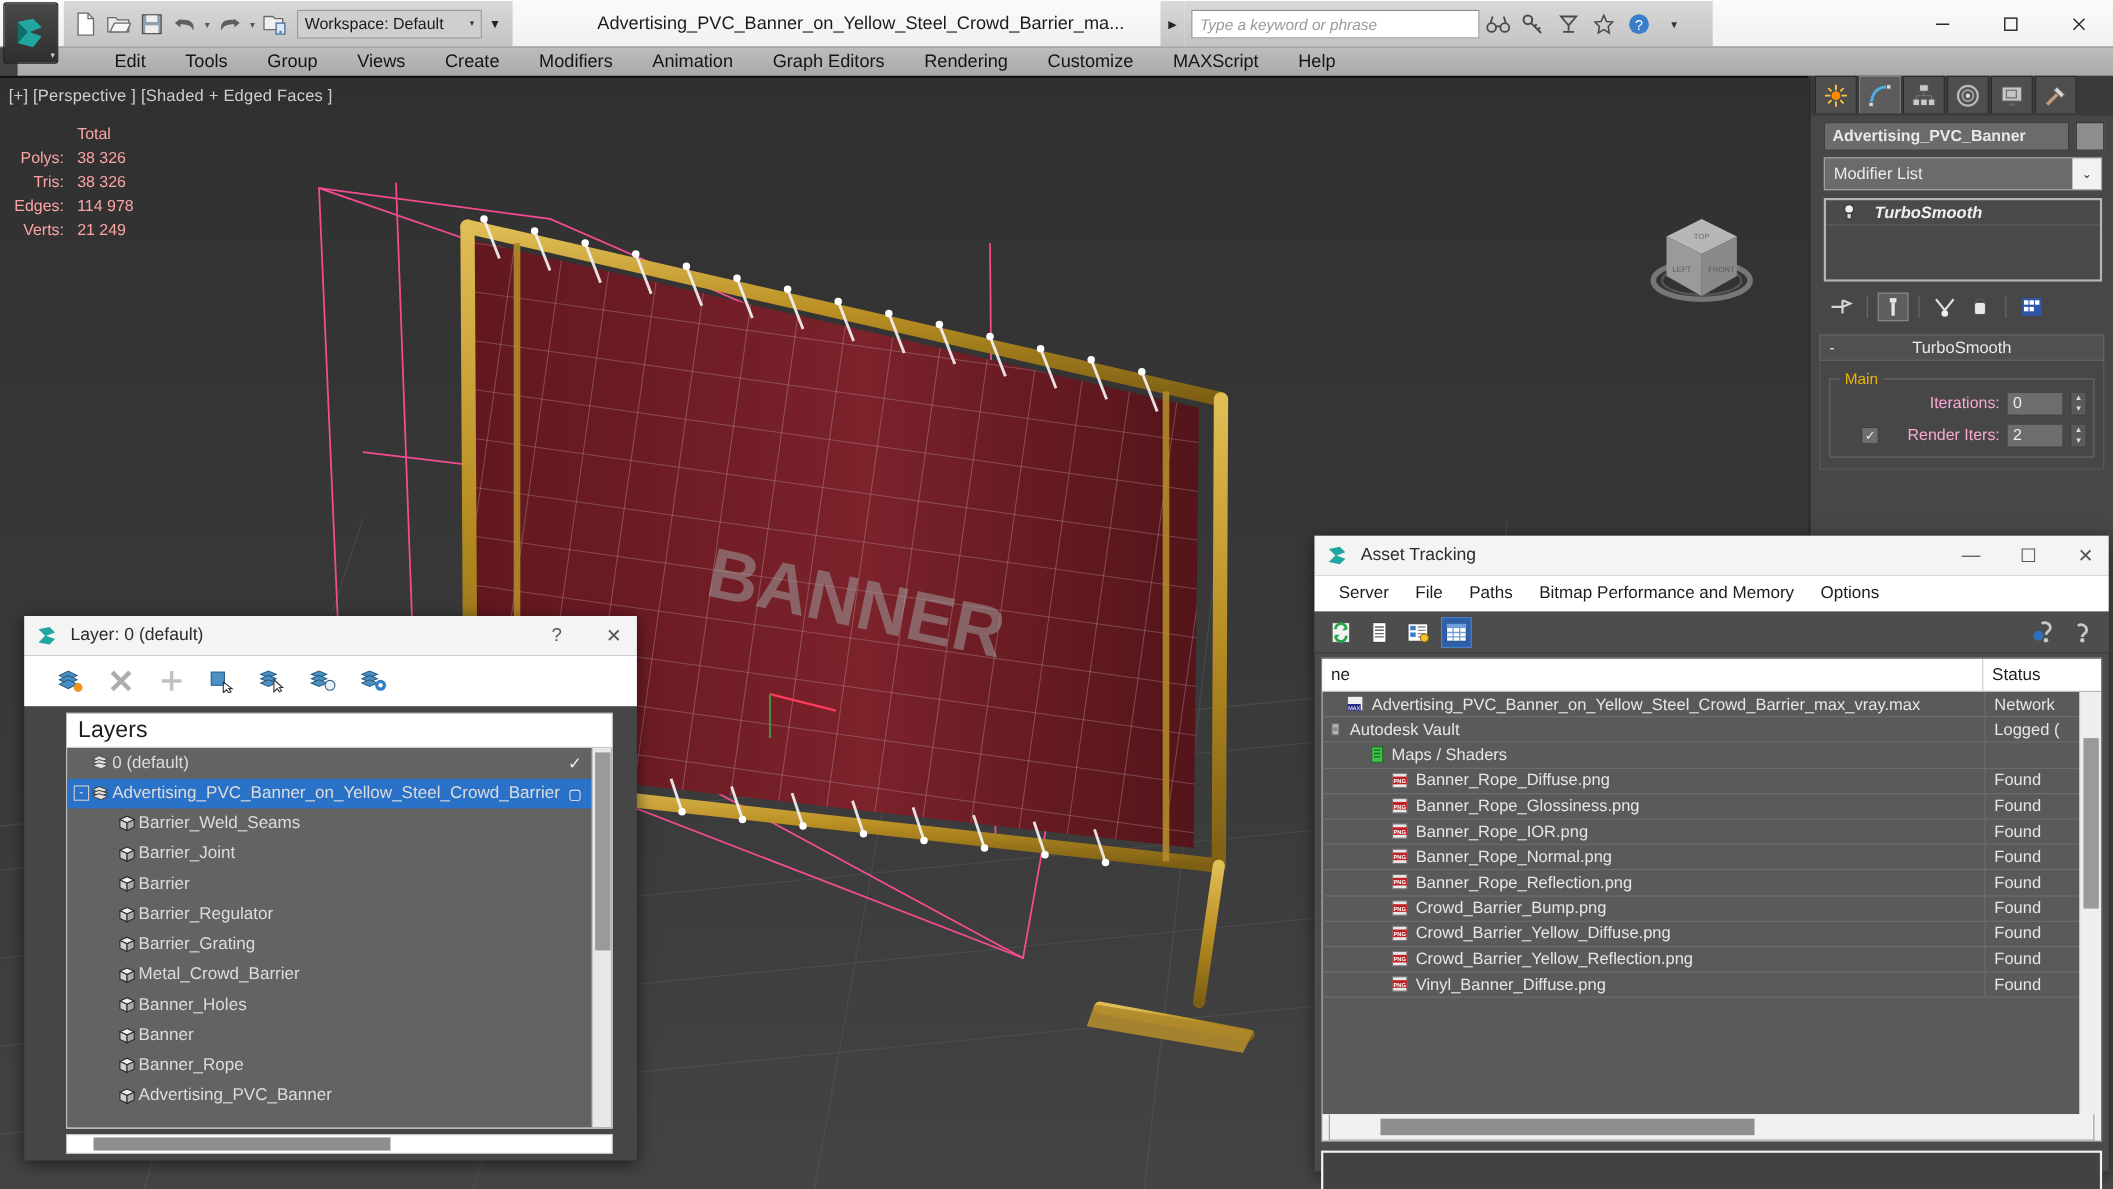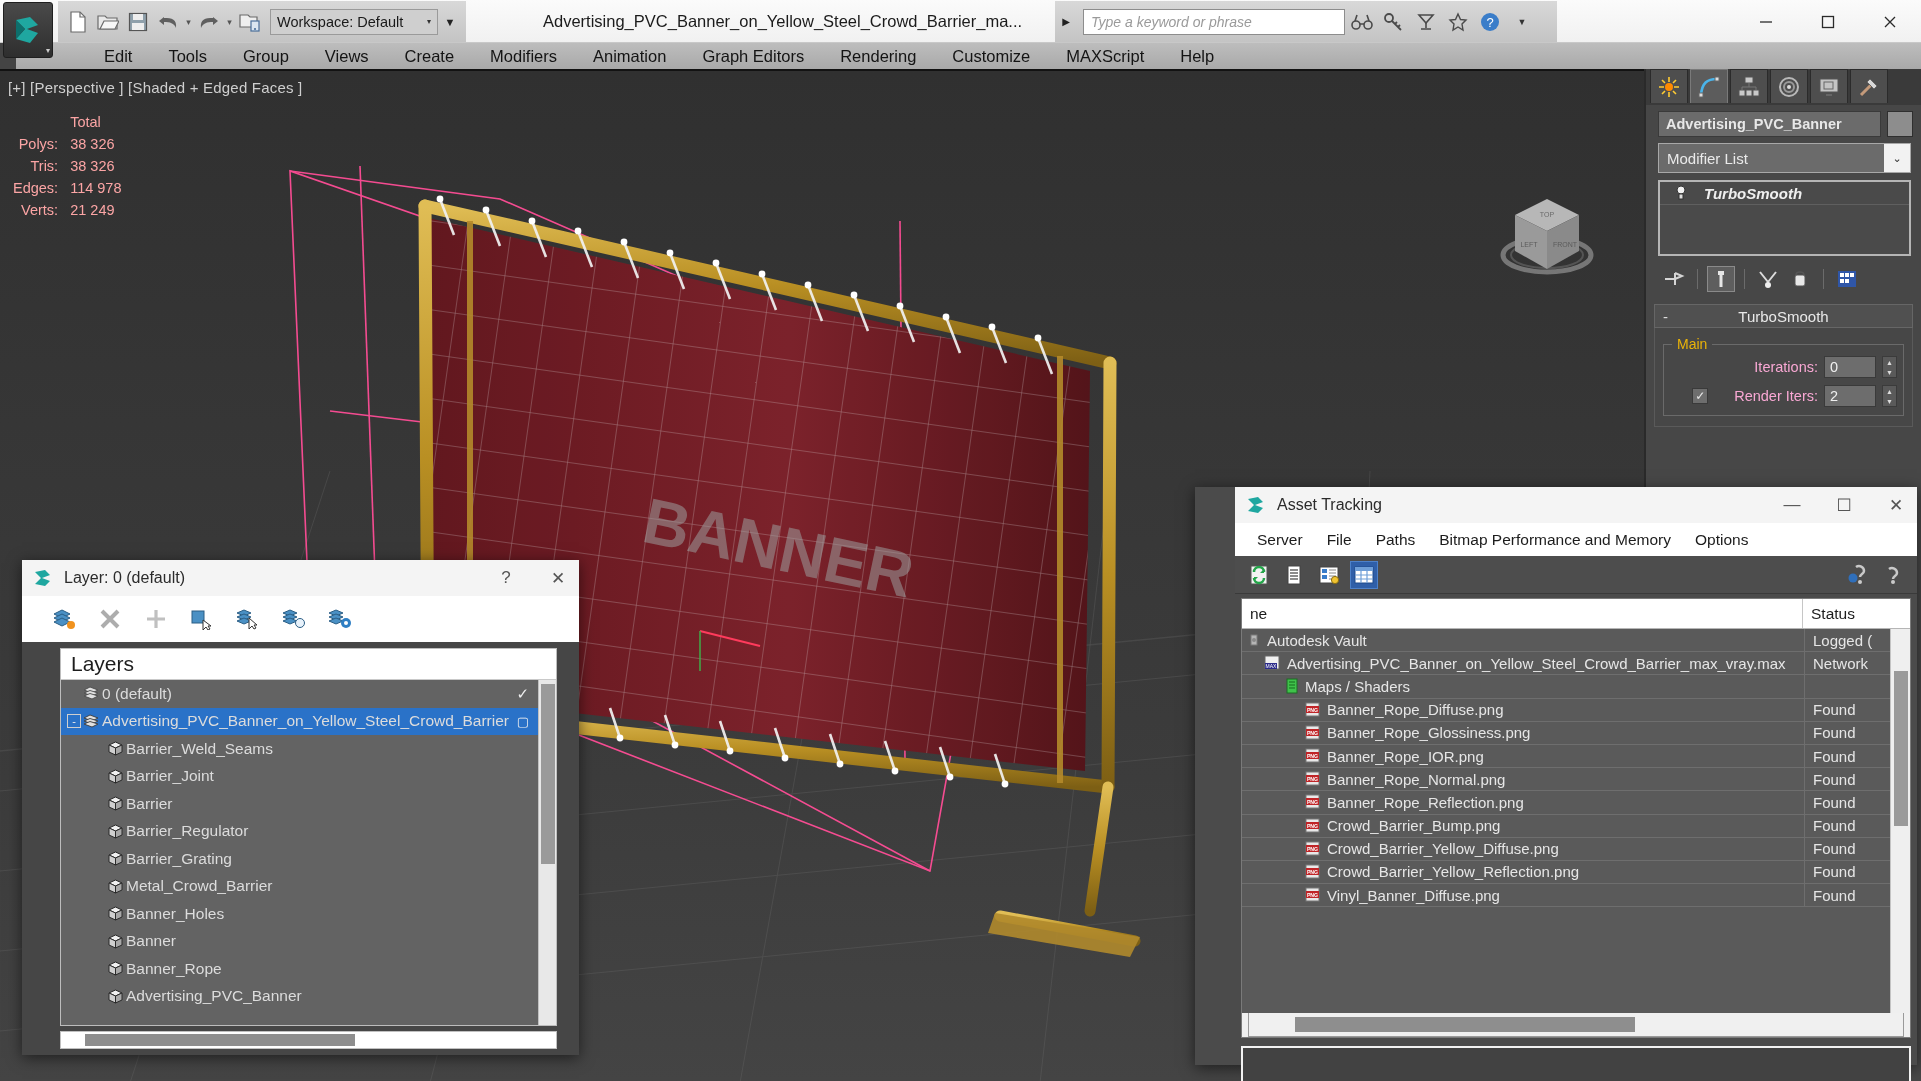--- a/index.html
+++ b/index.html
@@ -179,21 +179,21 @@
     display: flex; flex-direction: column; align-items: center; justify-content: space-around;
     color: #ddd; font-size: 7px; line-height: 7px;
   }
   .chk {
     width: 16px; height: 16px; background: #6e6e6e; border: 1px solid #3a3a3a;
     display:flex; align-items:center; justify-content:center; font-size: 12px; color: #e8e8e8;
     margin-right: 20px;
   }
 
   
-  .dlg { position: absolute; background: #464646; box-shadow: 0 3px 14px rgba(0,0,0,.55); padding-left: 40px; }
+  .dlg { position: absolute; background: #464646; box-shadow: 0 3px 14px rgba(0,0,0,.55); }
   .dlg-title {
     height: 36px; background: #f4f4f4; display: flex; align-items: center;
     padding-left: 10px; gap: 10px;
   }
   .dlg-title .tt { font-size: 16px; color: #2b2b2b; flex: 1; }
   .dlg-title .btn {
     width: 42px; height: 36px; display:flex; align-items:center; justify-content:center;
     font-size: 17px; color: #555;
   }
 
@@ -1000,40 +1000,40 @@
     <div class="at-table-wrap">
       <div class="at-thead">
         <div class="at-th-name">ne</div>
         <div class="at-th-status">Status</div>
         <div class="at-th-pad"></div>
       </div>
       <div class="at-rows-wrap">
         <div class="at-rows">
 
           <div class="at-row">
-            <div class="at-cell-name ind0">
-              <svg width="16" height="16" viewBox="0 0 16 16">
-                  <rect x="5" y="3" width="6" height="10" fill="#b6b6b6" stroke="#7a7a7a"></rect>
-                  <circle cx="8" cy="8" r="2" fill="#8a8a8a"></circle>
-                </svg>
-              <span>Autodesk Vault</span>
-            </div>
-            <div class="at-cell-status">Logged (</div>
-          </div>
-
-          <div class="at-row">
             <div class="at-cell-name ind1">
               <svg width="18" height="16" viewBox="0 0 18 16">
                   <rect x="1" y="1" width="14" height="13" fill="#f0f0f0" stroke="#666"></rect>
                   <rect x="1" y="8" width="12" height="6" fill="#2b2b8a"></rect>
                   <text x="7" y="13" font-size="5" fill="#fff" text-anchor="middle" font-family="Liberation Sans">MAX</text>
                 </svg>
               <span>Advertising_PVC_Banner_on_Yellow_Steel_Crowd_Barrier_max_vray.max</span>
             </div>
             <div class="at-cell-status">Network</div>
+          </div>
+
+          <div class="at-row">
+            <div class="at-cell-name ind0">
+              <svg width="16" height="16" viewBox="0 0 16 16">
+                  <rect x="5" y="3" width="6" height="10" fill="#b6b6b6" stroke="#7a7a7a"></rect>
+                  <circle cx="8" cy="8" r="2" fill="#8a8a8a"></circle>
+                </svg>
+              <span>Autodesk Vault</span>
+            </div>
+            <div class="at-cell-status">Logged (</div>
           </div>
 
           <div class="at-row">
             <div class="at-cell-name ind2">
               <svg width="16" height="16" viewBox="0 0 16 16">
                   <rect x="3" y="1" width="10" height="14" fill="#3fc24a" stroke="#1d6b24"></rect>
                   <path d="M5 4 h6 M5 7 h6 M5 10 h6" stroke="#176b1d" stroke-width="1.2"></path>
                 </svg>
               <span>Maps / Shaders</span>
             </div>

